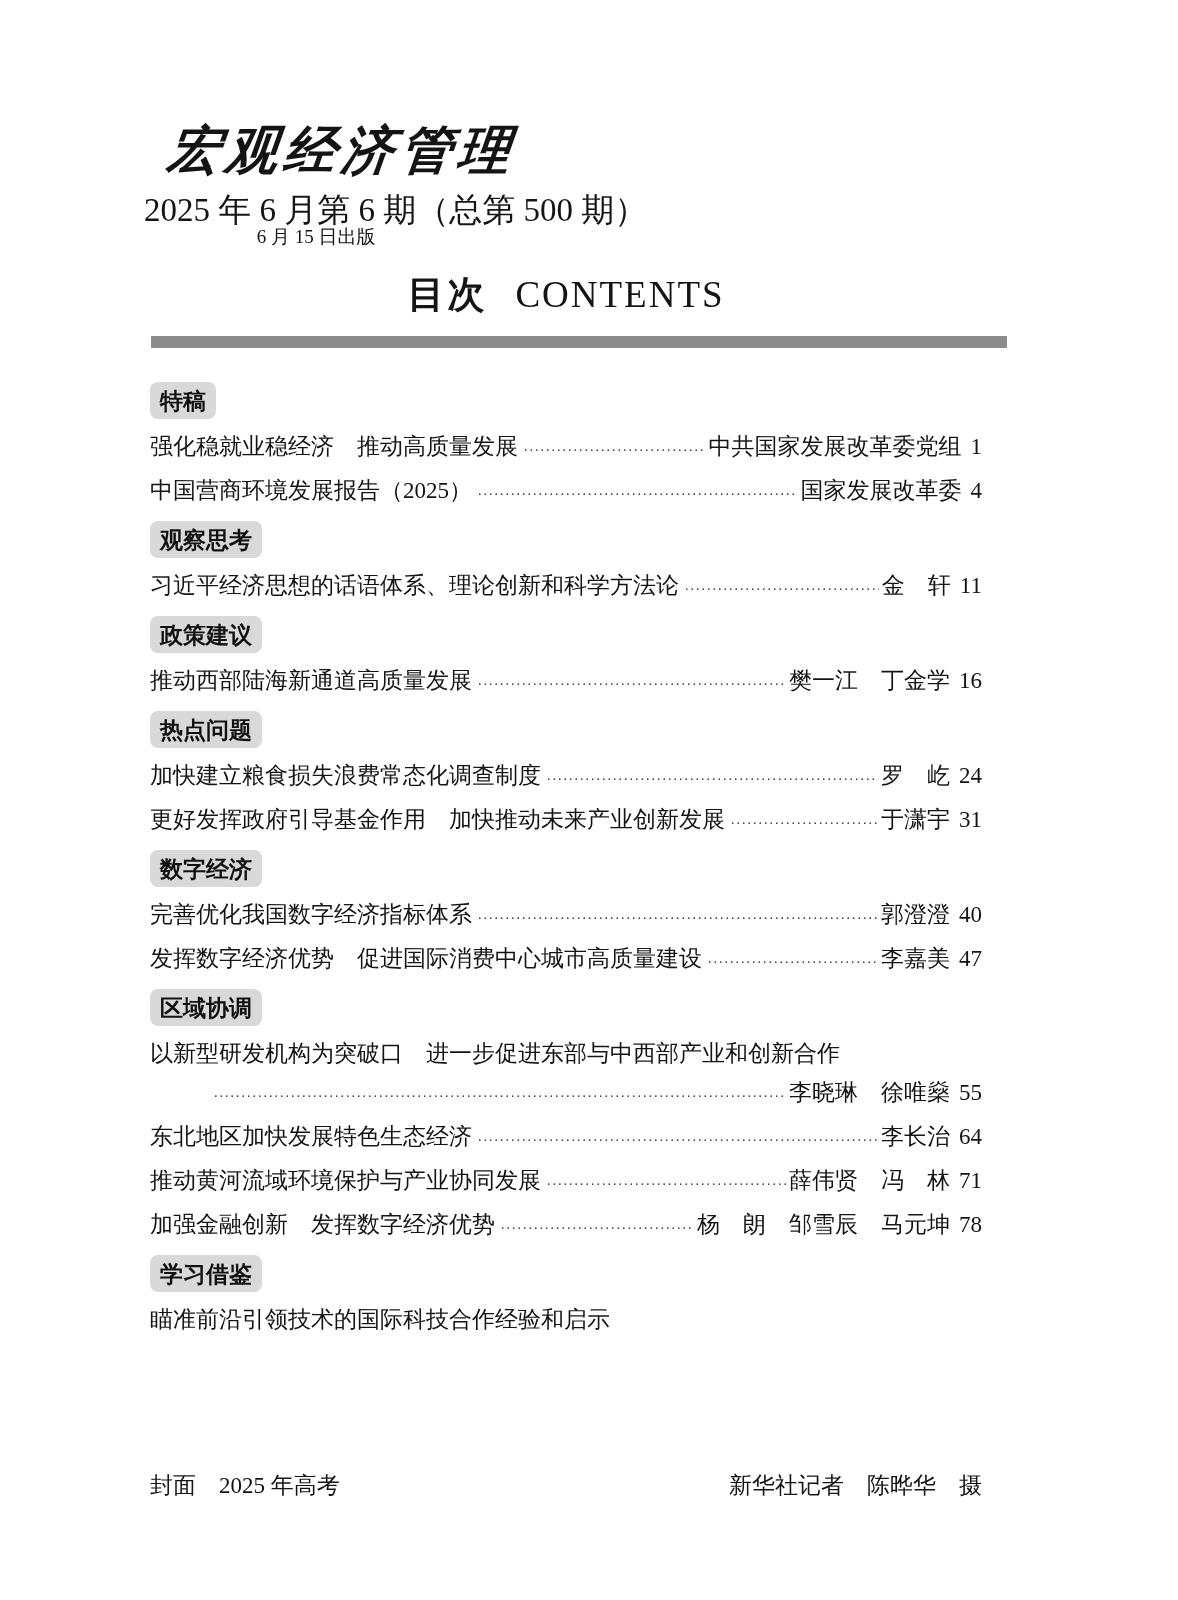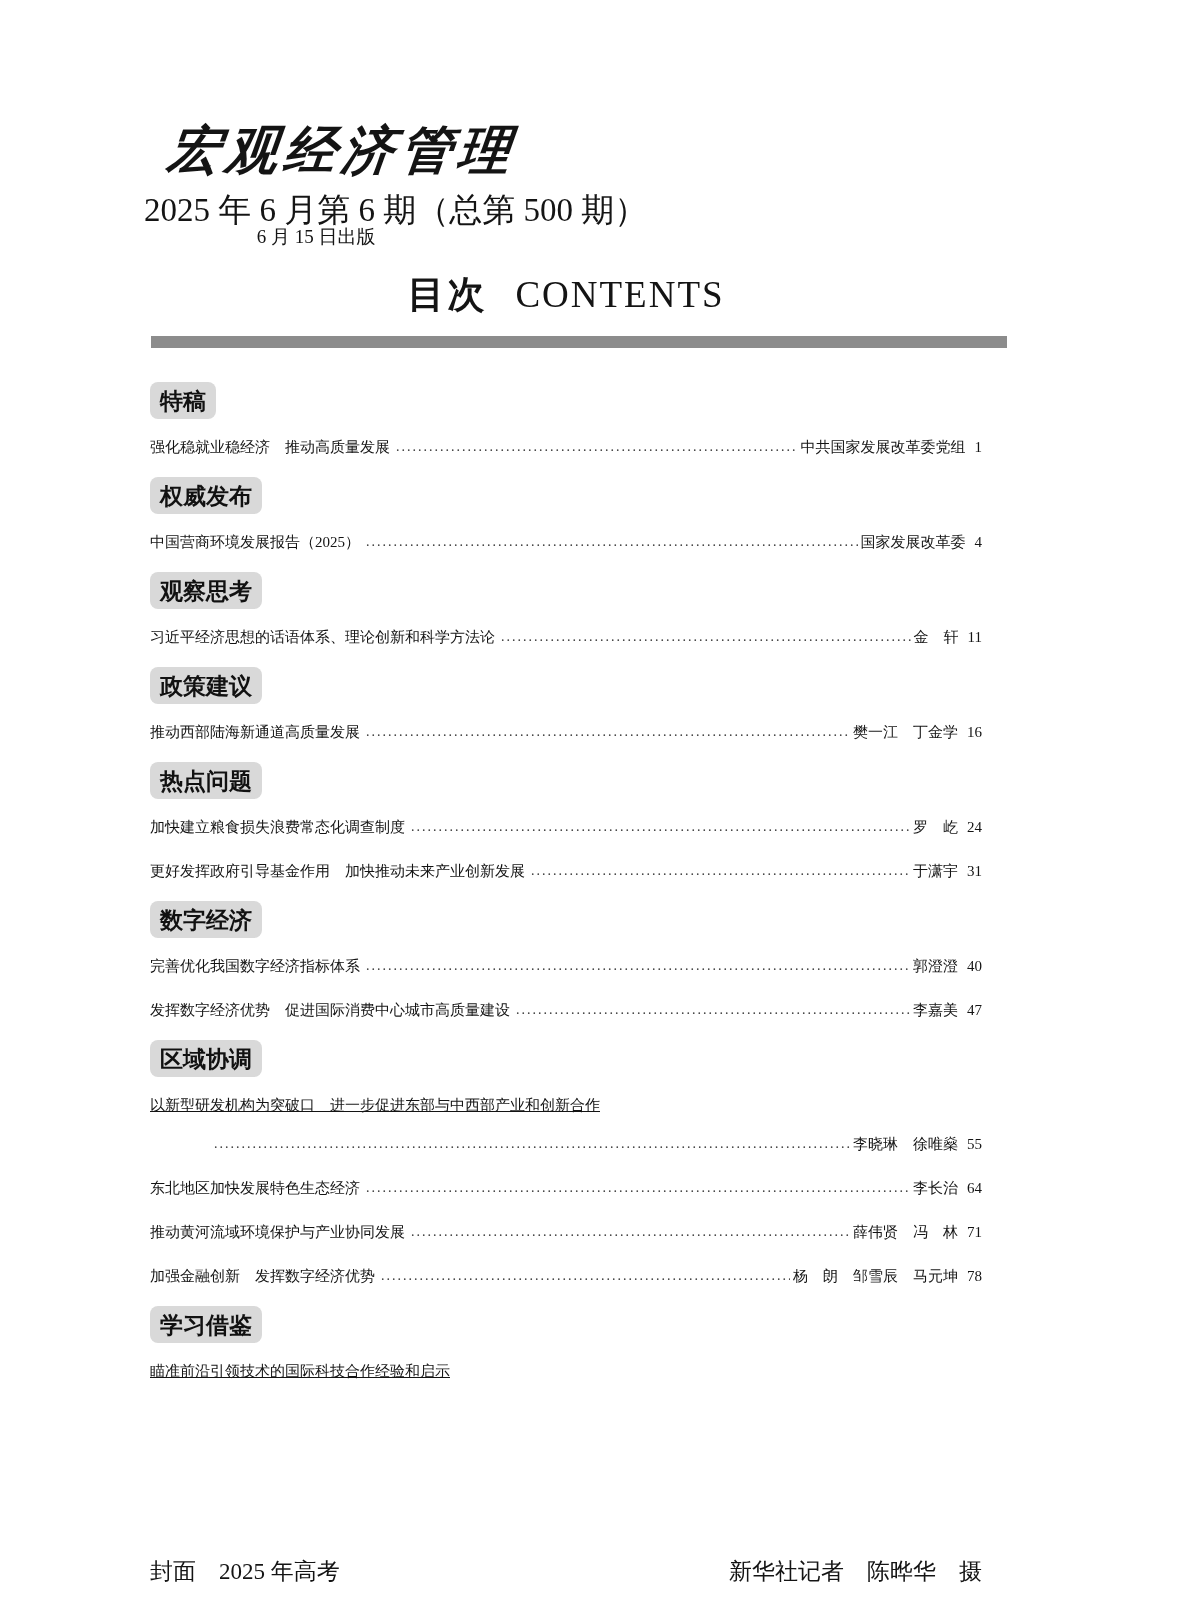--- a/index.html
+++ b/index.html
@@ -57,44 +57,44 @@
     background:#d9d9d9;
     border-radius:8px;
     padding:4px 10px 2px 10px;
     font-family:"Liberation Sans", sans-serif;
     font-weight:bold;
     font-size:23px;
     color:#111111;
   }
   .row {
     display:flex; align-items:flex-start;
-    font-size:15px; line-height:28px;
+    font-size:23px; line-height:28px;
     margin-bottom:16px;
   }
-  .row.title-only { margin-bottom:11px;text-decoration:underline; }
+  .row.title-only { margin-bottom:11px; }
   .row.cont { padding-left:58px; }
   .title { white-space:nowrap; }
   .authors { white-space:nowrap; }
   .page-num { margin-left:9px; white-space:nowrap; }
   .leader {
     flex:1 1 auto;
     overflow:hidden;
     white-space:nowrap;
     margin:0 3px 0 6px;
     font-size:14px;
     letter-spacing:2px;
     color:#3a3a3a;
   }
   .leader::after {
     content:"..................................................................................................................................................................................................................................................................";
   }
 
   
   .footer {
-    position:absolute; left:150px; top:1556px;
+    position:absolute; left:150px; top:1470px;
     width:832px;
     display:flex; justify-content:space-between;
     font-size:23px; white-space:nowrap;font-family:Liberation Serif, serif;
   }
 </style>
 </head>
 <body>
 
 <div class="page">
 
@@ -112,21 +112,20 @@
       <section class="toc-section">
         <div class="badge-row"><span class="badge">特稿</span></div>
         <div class="row">
           <span class="title">强化稳就业稳经济　推动高质量发展</span>
           <span class="leader"></span>
           <span class="authors">中共国家发展改革委党组</span>
           <span class="page-num">1</span>
         </div>
       </section>
       <section class="toc-section">
-        <div class="badge-row"><span class="badge">权威发布</span></div>
         <div class="row">
           <span class="title">中国营商环境发展报告（2025）</span>
           <span class="leader"></span>
           <span class="authors">国家发展改革委</span>
           <span class="page-num">4</span>
         </div>
       </section>
       <section class="toc-section">
         <div class="badge-row"><span class="badge">观察思考</span></div>
         <div class="row">

